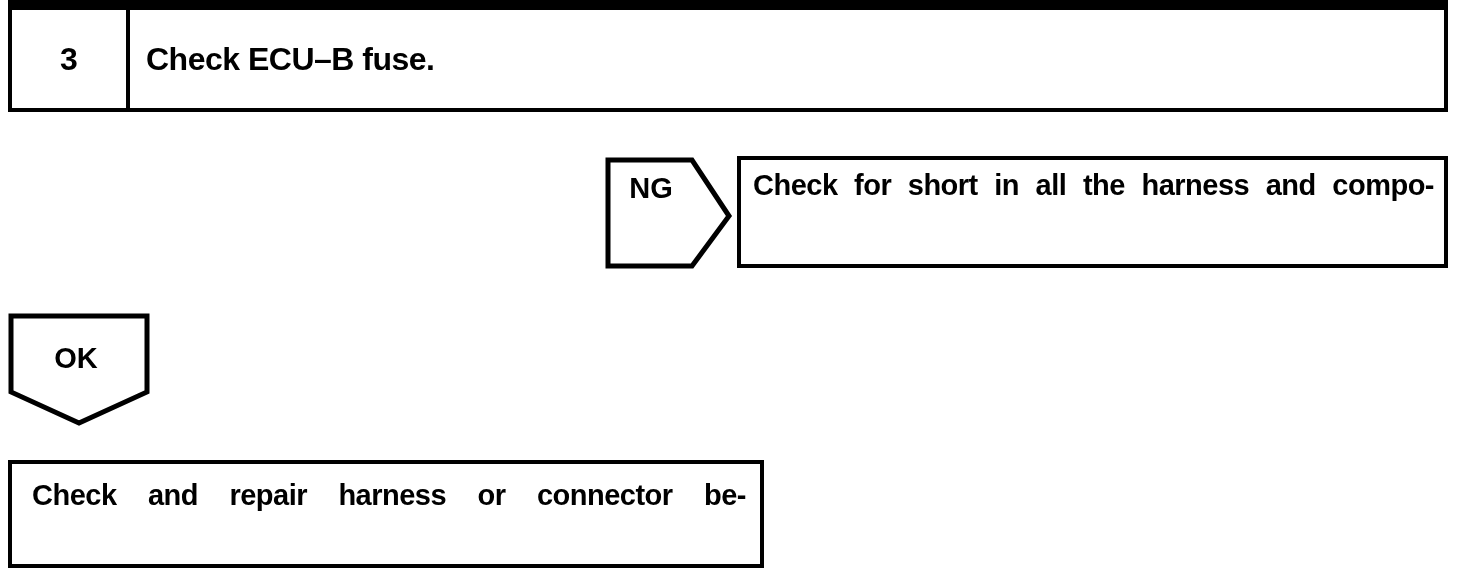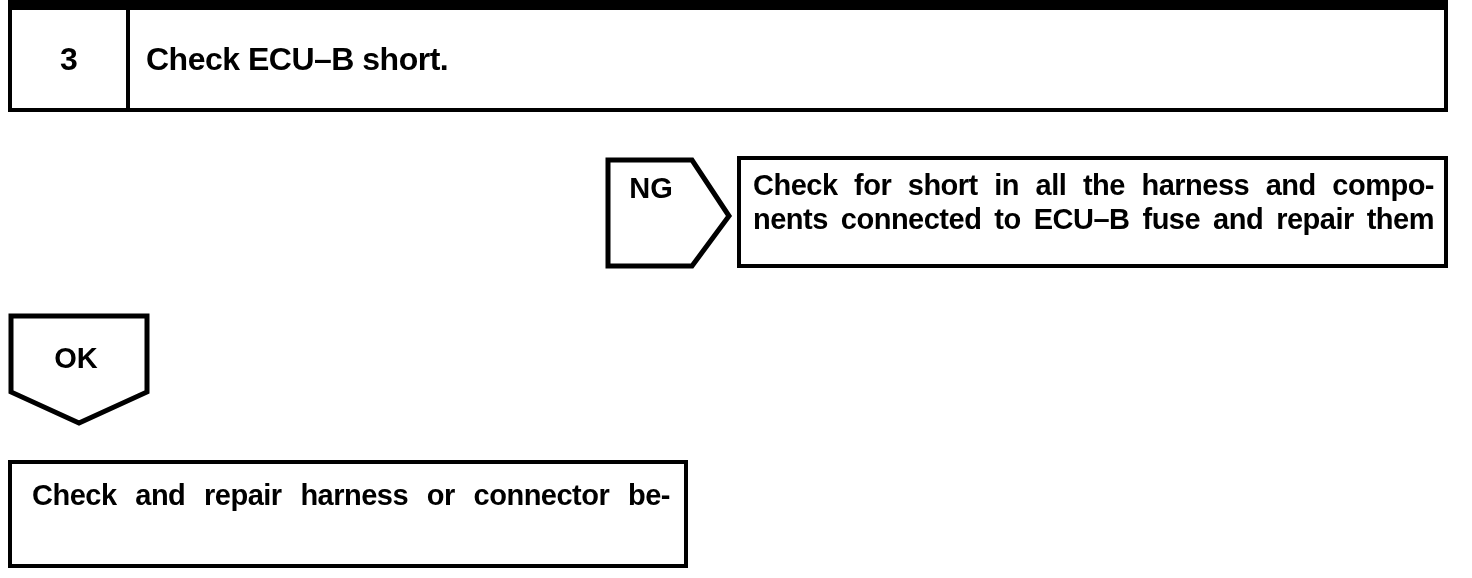--- a/index.html
+++ b/index.html
@@ -83,41 +83,40 @@
     text-align-last: left;
   }
   .ng-action-box {
     left: 737px; top: 156px;
     width: 711px; height: 112px;
     padding: 8px 10px 0 12px;
     line-height: 34px;
   }
   .ok-action-box {
     left: 8px; top: 460px;
-    width: 680px; height: 108px;
+    width: 756px; height: 108px;
     padding: 14px 14px 0 20px;
     line-height: 35px;
   }
 </style>
 </head>
 <body>
 
 <div class="step-box">
   <div class="step-number-cell">3</div>
-  <div class="step-title-cell">Check ECU–B short.</div>
+  <div class="step-title-cell">Check ECU–B fuse.</div>
 </div>
 
 <svg class="connector" style="left:600px; top:152px;" width="136" height="122" viewBox="0 0 136 122">
   <polygon points="8,8 92,8 129,64 92,114 8,114"></polygon>
   <text x="51" y="46" text-anchor="middle">NG</text>
 </svg>
 
 <div class="action-box ng-action-box">
   <div class="line">Check for short in all the harness and compo-</div>
-  <div class="line">nents connected to ECU–B fuse and repair them</div>
 </div>
 
 <svg class="connector" style="left:5px; top:310px;" width="152" height="120" viewBox="0 0 152 120">
   <polygon points="6,6 142,6 142,82 74,113 6,82"></polygon>
   <text x="71" y="58" text-anchor="middle">OK</text>
 </svg>
 
 <div class="action-box ok-action-box">
   <div class="line">Check and repair harness or connector be-</div>
 </div>

